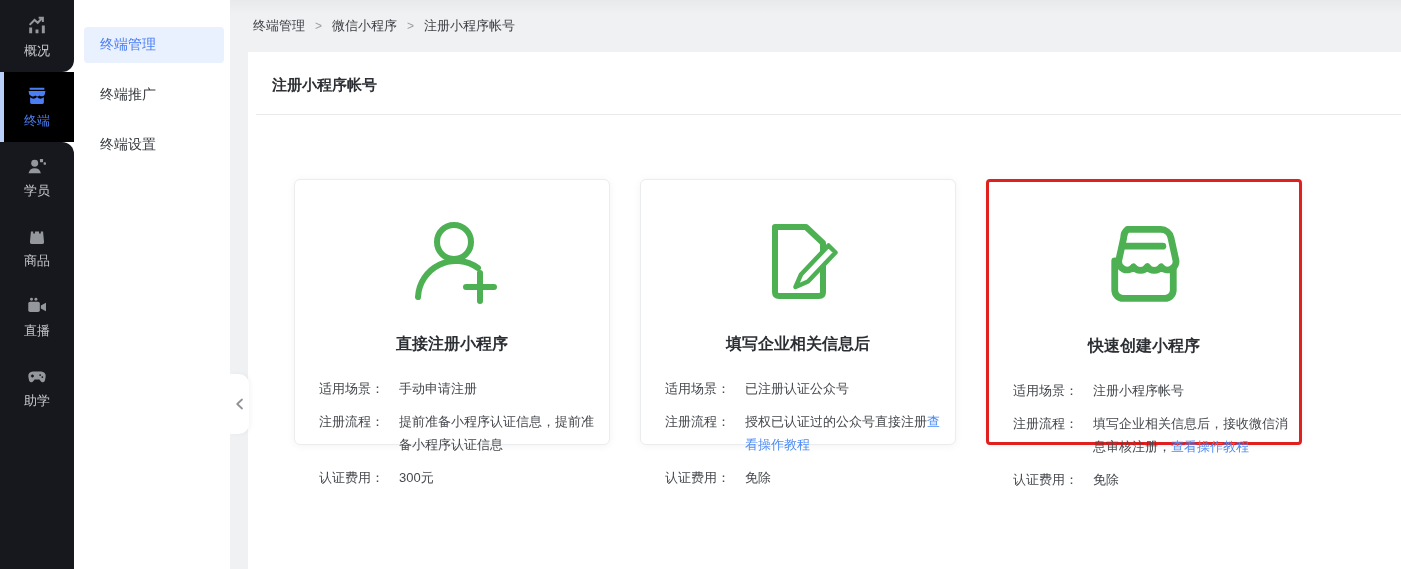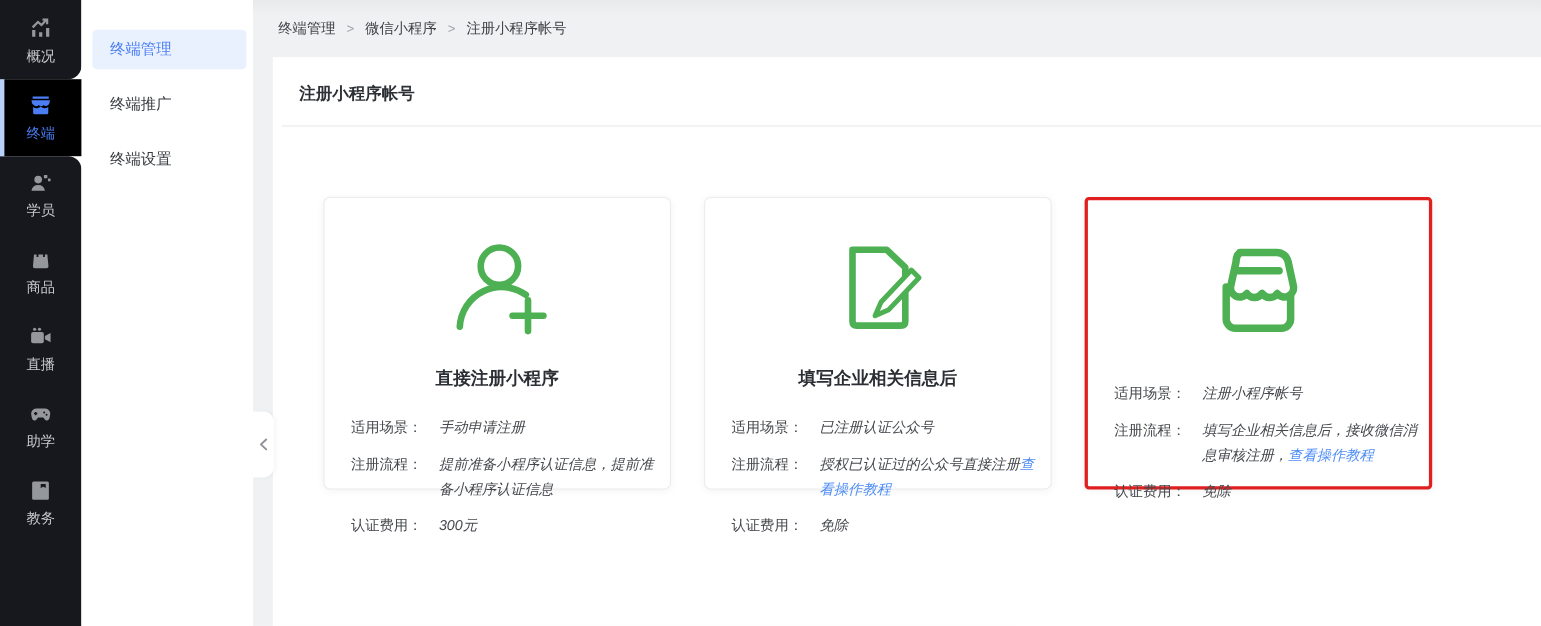--- a/index.html
+++ b/index.html
@@ -42,21 +42,21 @@
 
   .cards{display:flex;gap:30px;padding:64px 0 0 46px;}
   .card{width:316px;height:266px;box-sizing:border-box;background:#fff;border:1px solid #ebecee;
         border-radius:6px;box-shadow:0 1px 8px rgba(0,0,0,.05);}
   .card.highlighted{border:3px solid #e01f1f;border-radius:4px;}
   .card-icon{height:118px;margin-top:24px;display:flex;align-items:center;justify-content:center;}
   .card-title{margin-top:12px;text-align:center;font-size:16px;font-weight:bold;color:#2b2e33;}
   .card-rows{margin:22px 3px 0 24px;font-size:13px;color:#45484d;}
   .crow{display:flex;margin-bottom:10px;line-height:23px;}
   .crow-label{flex:none;width:80px;}
-  .crow-value{width:209px;font-style:italic;}
+  .crow-value{width:209px;}
   .link{color:#4d8cf5;cursor:pointer;}
 </style>
 </head>
 <body>
 
 <div class="app">
 
   <nav class="pnav">
     <div class="pn-block pn-top">
       <div class="pn-item">
@@ -106,27 +106,20 @@
       </div>
       <div class="pn-item">
         <svg width="22" height="22" viewBox="0 0 24 24" fill="currentColor">
           <path d="M7.5 7h9a5 5 0 0 1 4.9 6l-.7 3.7a2.6 2.6 0 0 1-4.6 1.1l-1.5-1.9H9.4l-1.5 1.9a2.6 2.6 0 0 1-4.6-1.1L2.6 13a5 5 0 0 1 4.9-6z"></path>
           <path d="M7 10.3v3.4M5.3 12h3.4" stroke="#16181d" stroke-width="1.5" fill="none"></path>
           <circle cx="15.4" cy="11" r="1" fill="#16181d"></circle>
             <circle cx="17.8" cy="13.2" r="1" fill="#16181d"></circle>
         </svg>
         <span>助学</span>
       </div>
-      <div class="pn-item">
-        <svg width="22" height="22" viewBox="0 0 24 24" fill="currentColor">
-          <path d="M5 3h13.6a1.5 1.5 0 0 1 1.5 1.5v15a1.5 1.5 0 0 1-1.5 1.5H5a1.5 1.5 0 0 1-1.5-1.5v-15A1.5 1.5 0 0 1 5 3z"></path>
-          <path d="M12 5.5h5v4l-2.5-1.3L12 9.5z" fill="#16181d"></path>
-        </svg>
-        <span>教务</span>
-      </div>
     </div>
   </nav>
 
   <nav class="snav">
     <div class="sn-item active">
       <span>终端管理</span>
     </div>
     <div class="sn-item">
       <span>终端推广</span>
     </div>
@@ -207,20 +200,21 @@
         </div>
 
         <div class="card highlighted">
           <div class="card-icon">
             <svg width="92" height="92" viewBox="0 0 88 88" fill="none" stroke="#4db052" stroke-width="6.5" stroke-linecap="round" stroke-linejoin="round">
               <path d="M16 40 V68 a8 8 0 0 0 8 8 H64 a8 8 0 0 0 8-8 V40" fill="#fff"></path>
               <path d="M28 10 H60 a10 10 0 0 1 9.8 8 l4.6 21 a8 8 0 0 1-14 6.8 a8 8 0 0 1-13.2-.2 a8 8 0 0 1-13.2.2 a8 8 0 0 1-14-6.8 l4.6-21 A10 10 0 0 1 28 10 z" fill="#fff"></path>
               <path d="M26 26 H62"></path>
             </svg>
           </div>
+          <div class="card-title">快速创建小程序</div>
           <div class="card-rows">
             <div class="crow">
               <span class="crow-label">适用场景：</span>
               <span class="crow-value"><span>注册小程序帐号</span></span>
             </div>
             <div class="crow">
               <span class="crow-label">注册流程：</span>
               <span class="crow-value"><span>填写企业相关信息后，接收微信消息审核注册，</span><a class="link">查看操作教程</a></span>
             </div>
             <div class="crow">

